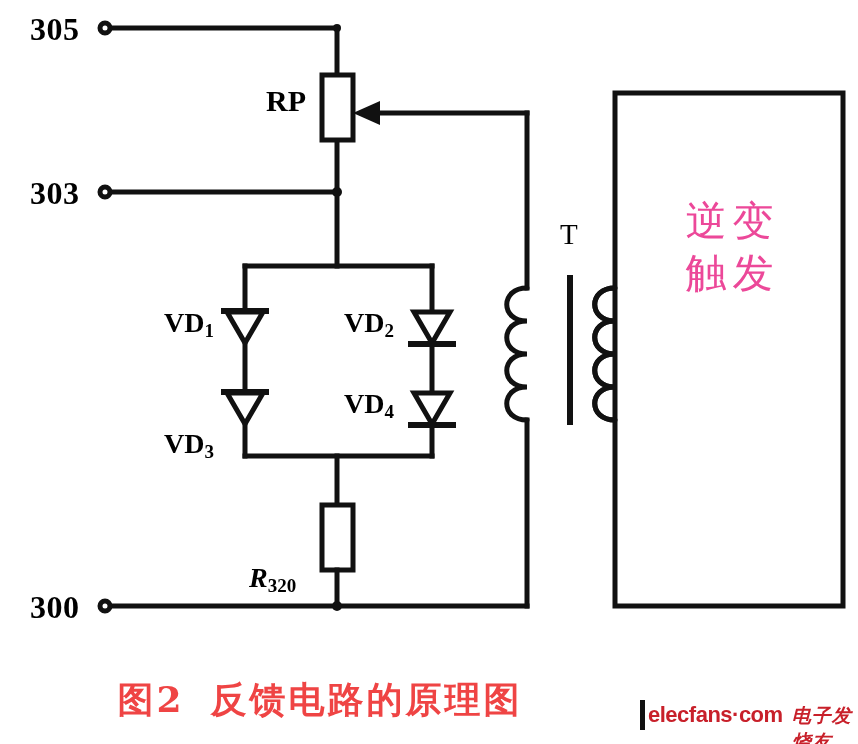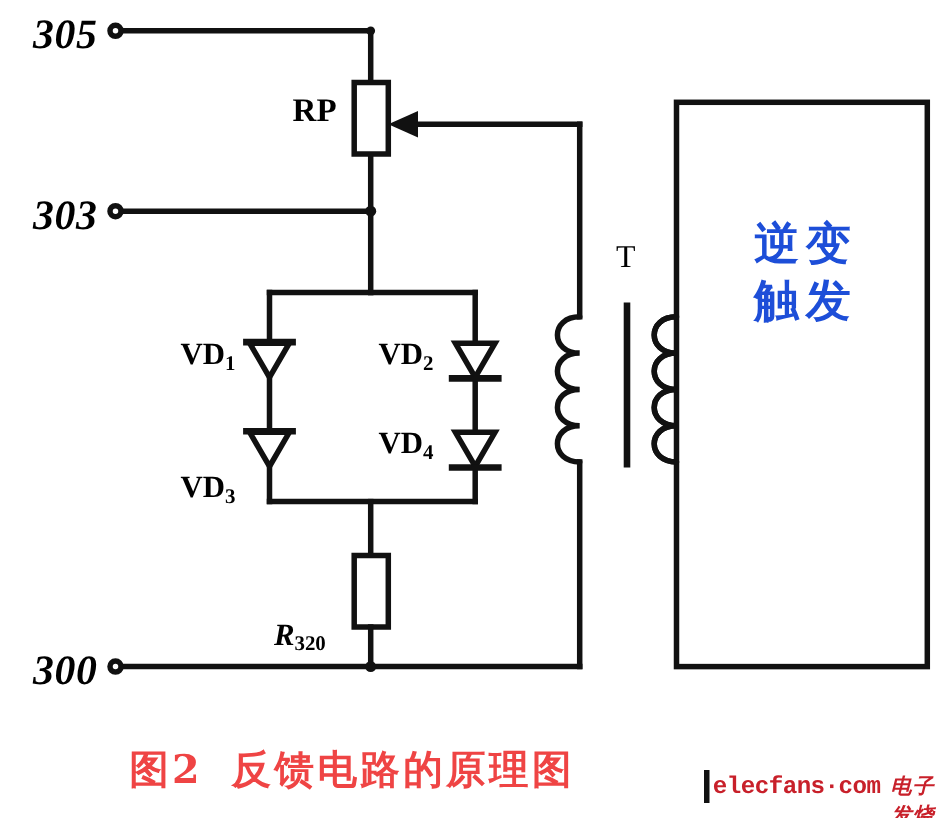--- a/index.html
+++ b/index.html
@@ -28,23 +28,22 @@
   }
   .lbl {
     position: absolute;
     white-space: nowrap;
     line-height: 1;
     color: #000;
   }
   .term-num {
     font-family: "Liberation Serif", "DejaVu Serif", serif;
     font-weight: bold;
-    font-size: 38px;
+    font-size: 32px;
     letter-spacing: 0.5px;
-    font-style: italic;
   }
   .rp-label {
     font-family: "Liberation Serif", "DejaVu Serif", serif;
     font-weight: bold;
     font-size: 30px;
   }
   .vd-label {
     font-family: "Liberation Serif", "DejaVu Serif", serif;
     font-weight: bold;
     font-size: 28px;
@@ -71,25 +70,25 @@
     font-family: "Liberation Serif", "DejaVu Serif", serif;
     font-size: 29px;
   }
   .block-text {
     position: absolute;
     left: 620px;
     top: 195px;
     width: 225px;
     text-align: center;
     font-family: "DejaVu Serif", "Liberation Serif", serif;
-    font-weight: bold;
+    font-weight: normal;
     font-size: 41px;
     line-height: 1.28;
     letter-spacing: 6px;
-    color: #1d4ed8;
+    color: #ec4899;
   }
   .block-text .ln {
     display: block;
   }
   .block-text .ln.code {
     font-family: "Liberation Serif", "DejaVu Serif", serif;
     letter-spacing: 1px;
   }
   .caption {
     position: absolute;
@@ -109,21 +108,21 @@
   }
   .watermark {
     position: absolute;
     left: 648px;
     top: 702px;
     display: flex;
     align-items: baseline;
     gap: 9px;
   }
   .wm-main {
-    font-family: Liberation Mono, monospace;
+    font-family: Liberation Sans, sans-serif;
     font-weight: bold;
     font-size: 22px;
     letter-spacing: -0.5px;
   }
   .wm-cn {
     font-family: "DejaVu Serif", "Liberation Serif", serif;
     font-weight: bold;
     font-style: italic;
     font-size: 19px;
     letter-spacing: 1px;

